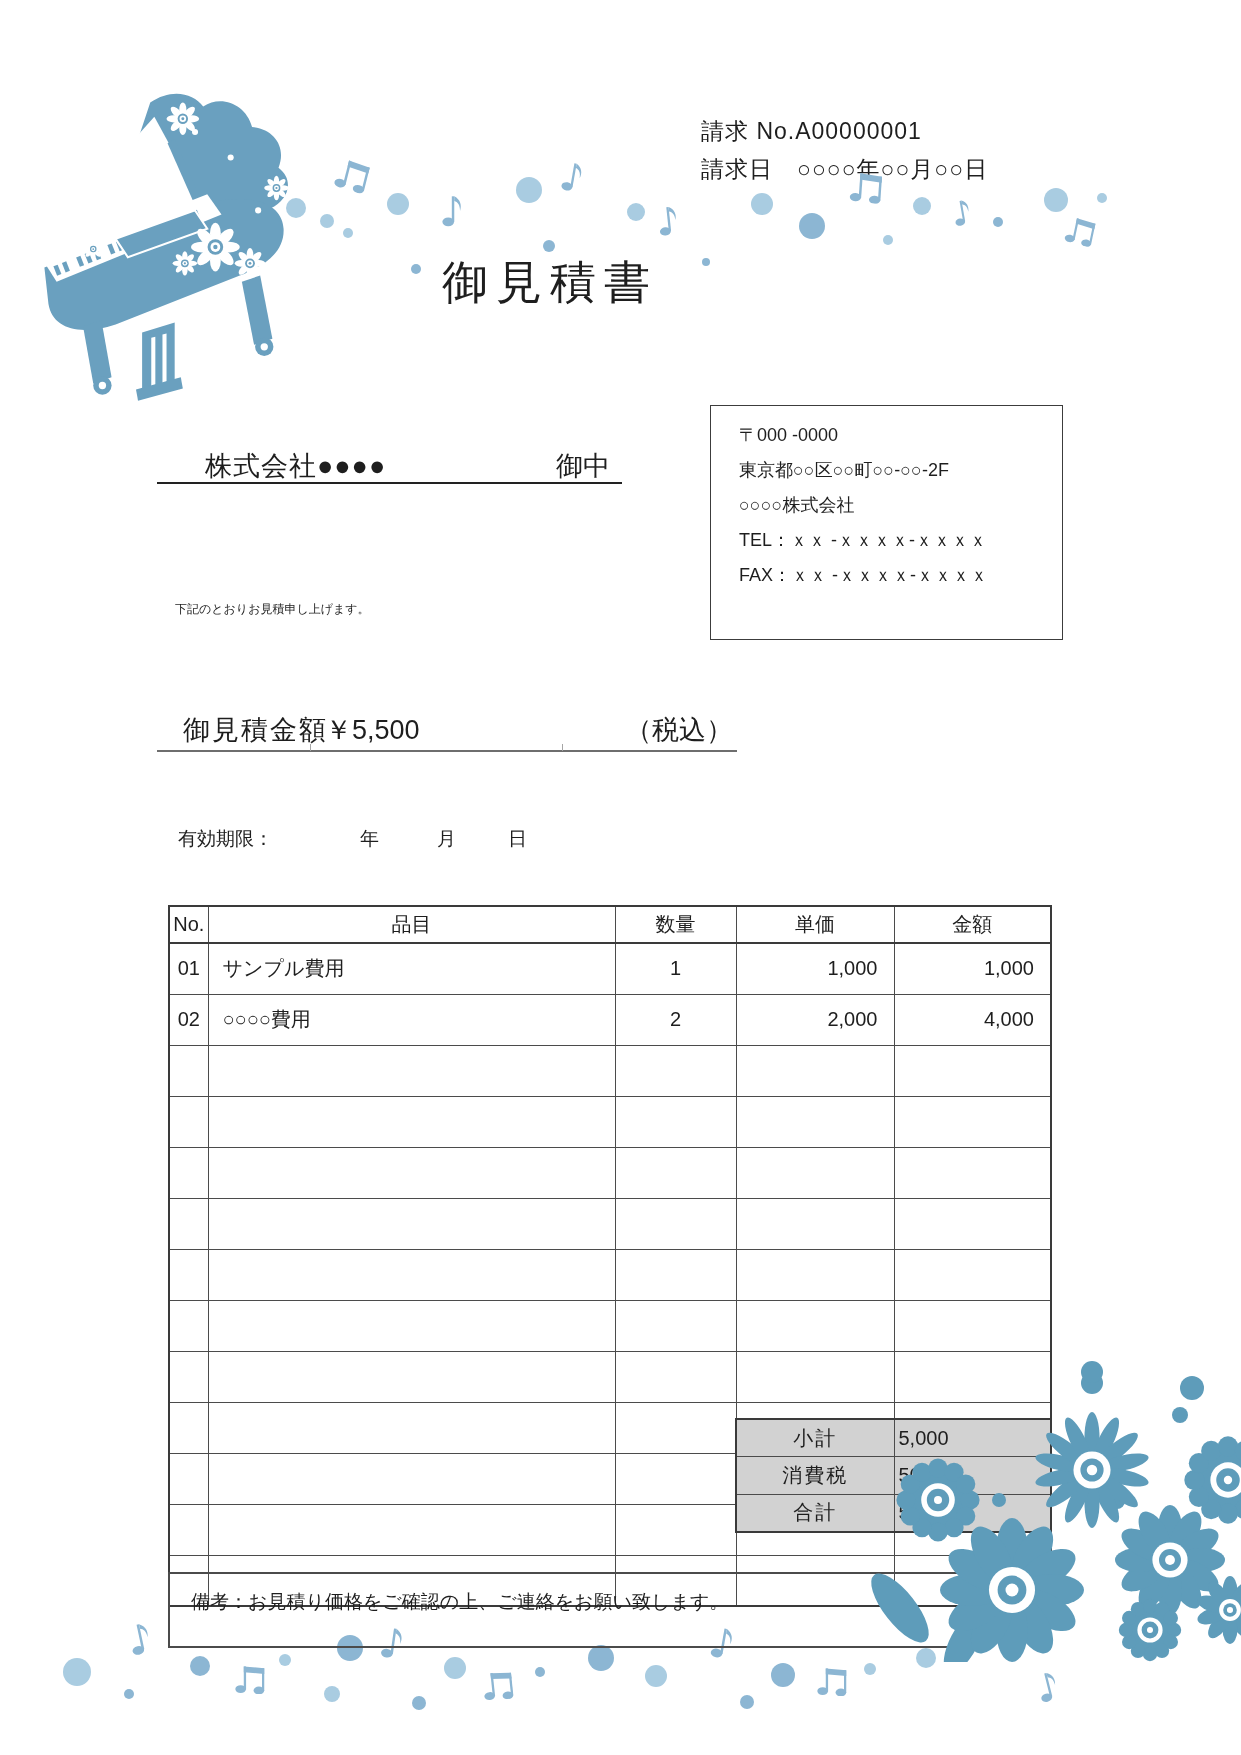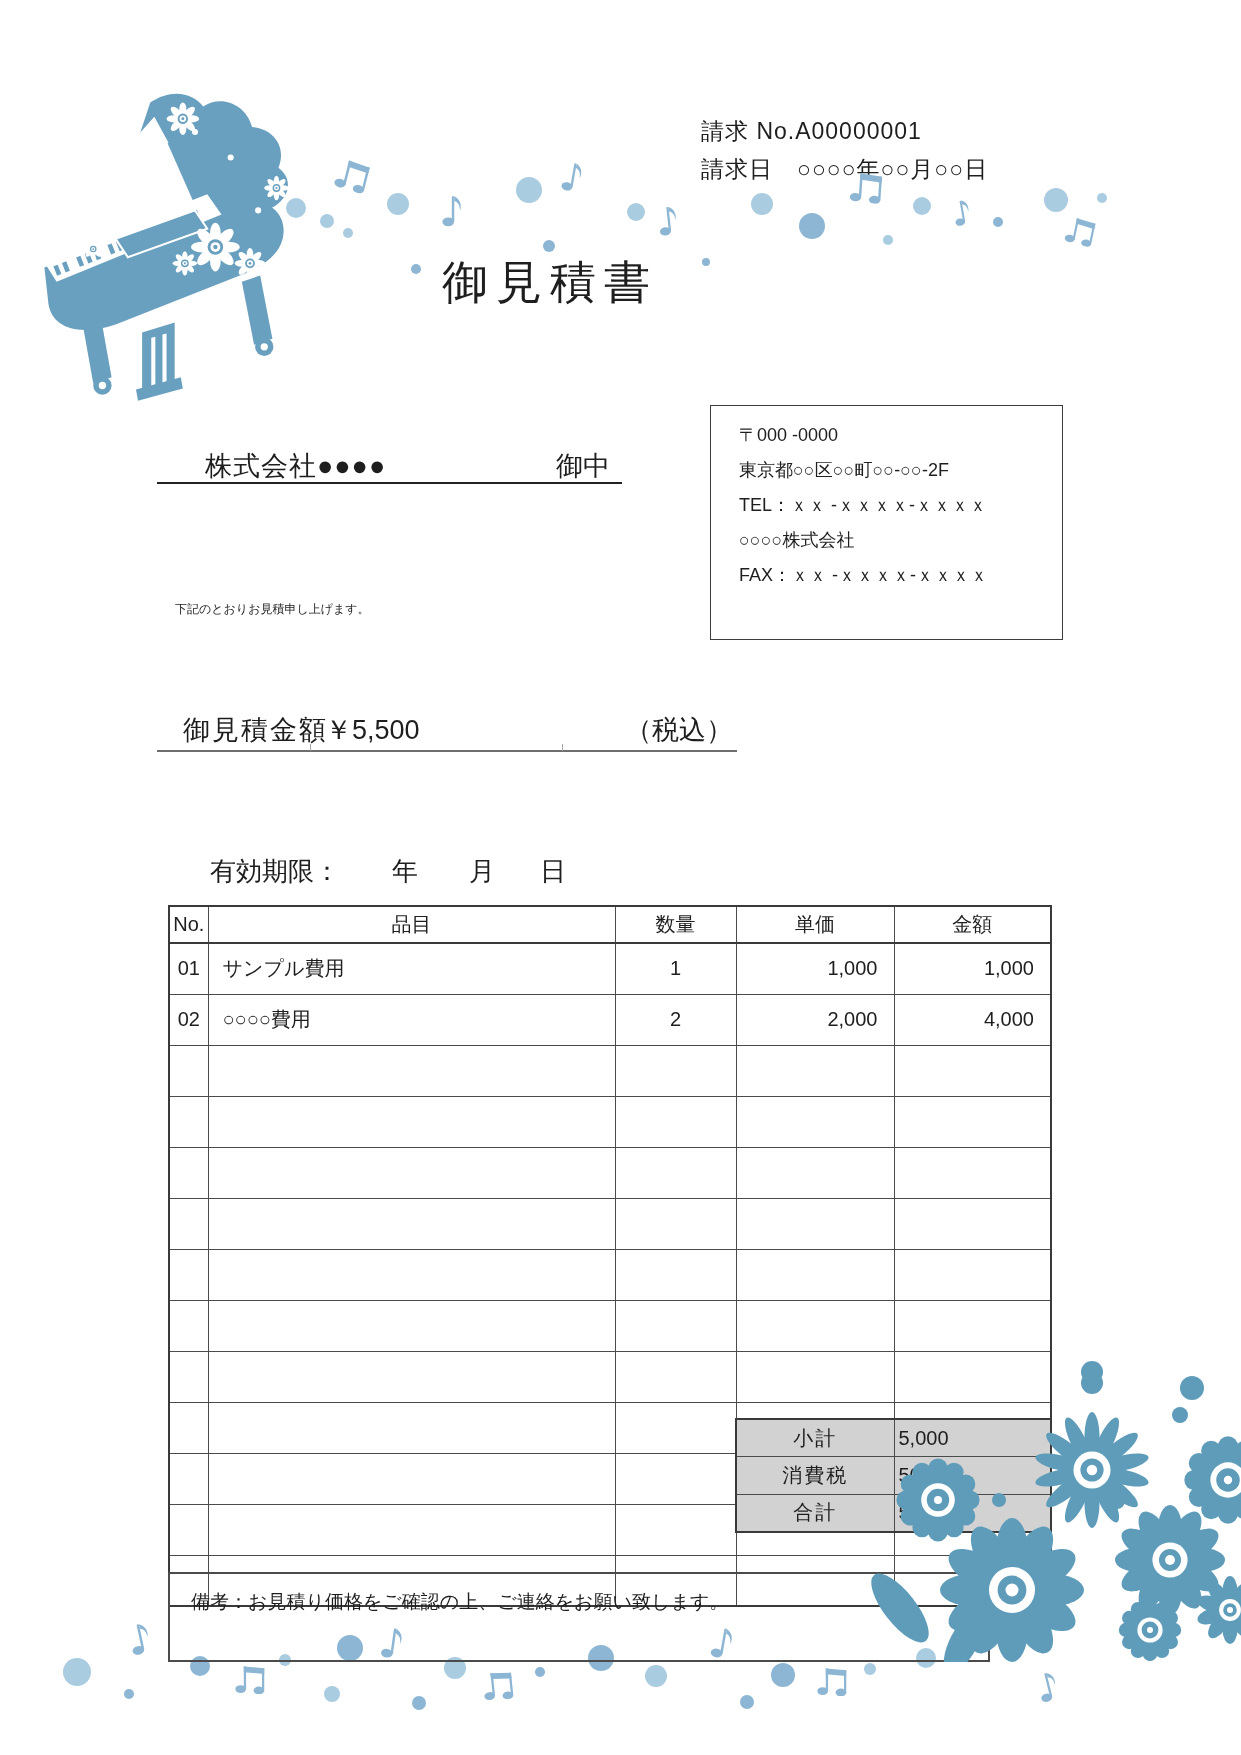--- a/index.html
+++ b/index.html
@@ -19,40 +19,40 @@
               box-sizing:border-box;padding:12px 0 0 28px;font-size:18px;line-height:35px;}
   
   .greeting{position:absolute;left:175px;top:601px;font-size:12px;}
   
   .amount-label{position:absolute;left:183px;top:712px;font-size:27px;letter-spacing:2px;}
   .amount-value{position:absolute;left:325px;top:712px;font-size:27px;}
   .amount-tax{position:absolute;left:625px;top:712px;font-size:27px;}
   .amount-underline{position:absolute;left:157px;top:750px;width:580px;height:2px;background:#6e6e6e;}
   .amount-tick{position:absolute;width:1px;height:7px;top:744px;background:#a5a5a5;}
   
-  .validity span{position:absolute;top:854px;font-size:26px;margin-left:32px;}
+  .validity span{position:absolute;top:826px;font-size:19px;}
   
   table{border-collapse:collapse;table-layout:fixed;}
   .items{position:absolute;left:168px;top:905px;width:882px;font-size:20px;border:2px solid #3a3a3a;}
   .items th,.items td{border:1px solid #4b4b4b;padding:0;font-weight:normal;overflow:hidden;white-space:nowrap;}
   .items thead tr{height:37px;}
   .items thead th{border-bottom:2px solid #3a3a3a;text-align:center;}
   .items tbody tr{height:51px;}
   .items td.c0{text-align:center;}
   .items td.c1{text-align:left;padding-left:14px;}
   .items td.c2{text-align:center;}
   .items td.c3,.items td.c4{text-align:right;padding-right:16px;}
   
   .totals{position:absolute;left:735px;top:1418px;width:315px;font-size:20px;border:2px solid #3a3a3a;}
   .totals th,.totals td{border:1px solid #4b4b4b;background:var(--totals-bg);font-weight:normal;padding:4px;}
   .totals tr{height:37.5px;}
   .totals th{width:158px;text-align:center;letter-spacing:2px;}
   .totals td{padding-right:16px;}
   
-  .remarks-box{position:absolute;left:168px;top:1572px;width:822px;height:90px;border:2px solid #4b4b4b;
+  .remarks-box{position:absolute;left:168px;top:1572px;width:822px;height:76px;border:2px solid #4b4b4b;
                box-sizing:border-box;padding:15px 0 0 21px;font-size:19px;background:transparent;z-index:2;}
   
   #decor{position:absolute;left:0;top:0;width:100%;height:100%;pointer-events:none;z-index:1;}
   .decor-item{position:absolute;transform:translate(-50%,-50%);}
   .dot{border-radius:50%;}
   .piano{position:absolute;left:22px;top:86px;z-index:1;}
   .flowers{position:absolute;left:856px;top:1352px;z-index:3;}
 </style>
 </head>
 <body>
@@ -305,22 +305,22 @@
 
   <h1 class="title">御見積書</h1>
 
   <div class="recipient-name">株式会社●●●●</div>
   <div class="recipient-honorific">御中</div>
   <div class="recipient-underline"></div>
 
   <div class="sender-box">
     <div>〒000 -0000</div>
     <div>東京都○○区○○町○○-○○-2F</div>
+    <div>○○○○株式会社</div>
     <div>TEL：ｘｘ -ｘｘｘｘ-ｘｘｘｘ</div>
-    <div>○○○○株式会社</div>
     <div>FAX：ｘｘ -ｘｘｘｘ-ｘｘｘｘ</div>
   </div>
 
   <div class="greeting">下記のとおりお見積申し上げます。</div>
 
   <div class="amount-label">御見積金額</div>
   <div class="amount-value">￥5,500</div>
   <div class="amount-tax">（税込）</div>
   <div class="amount-underline"></div>
   <div class="amount-tick" style="left:310px"></div>

